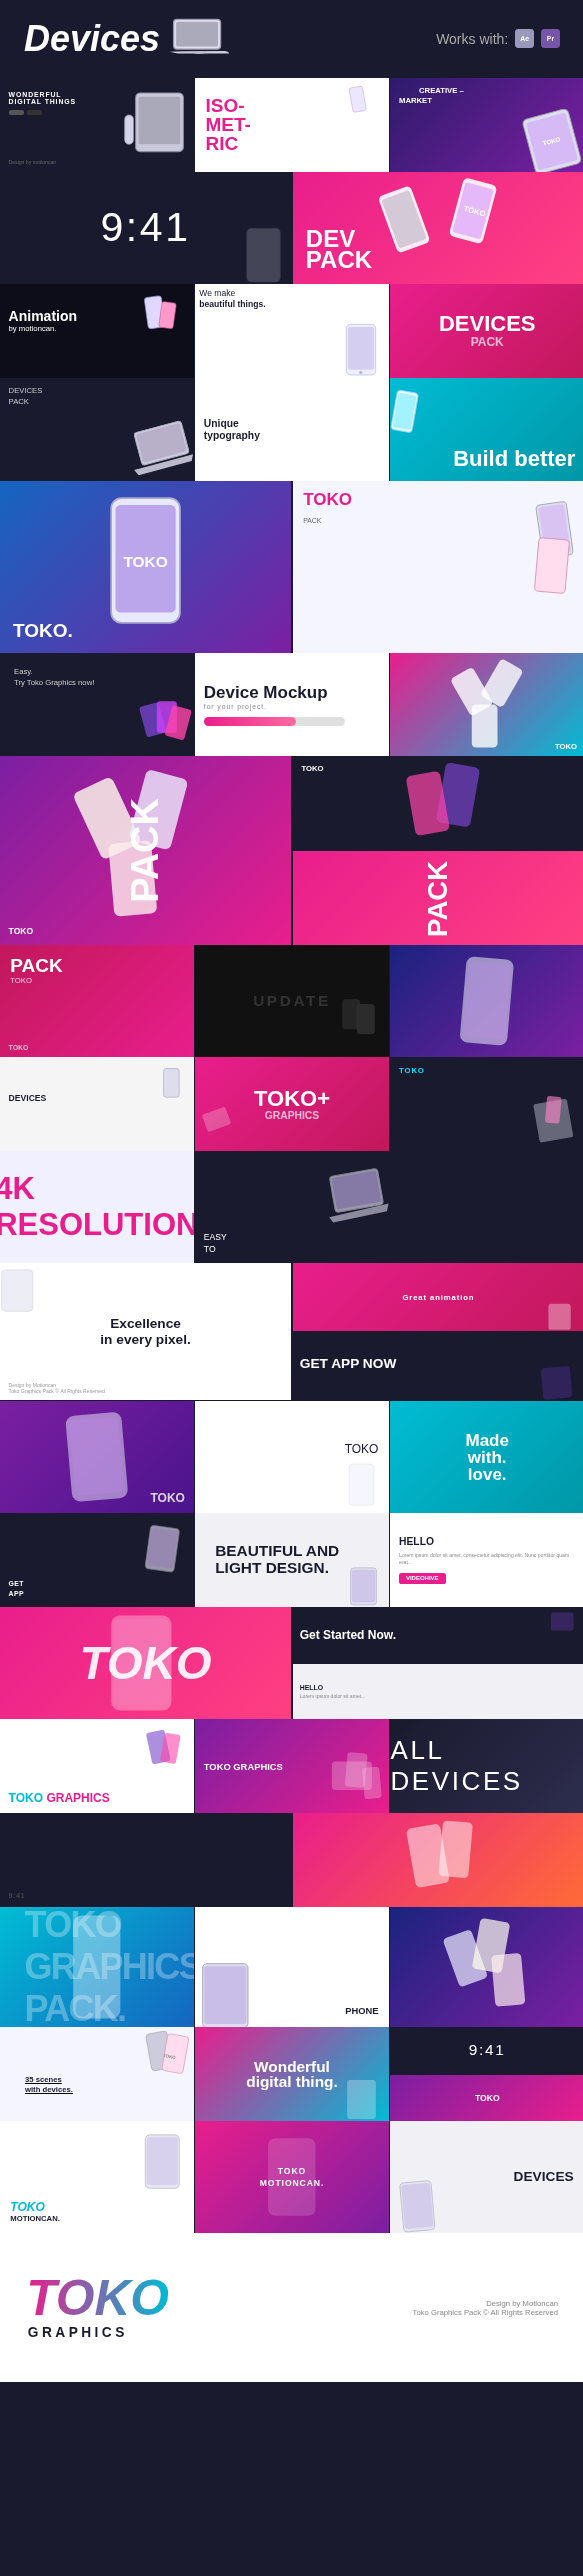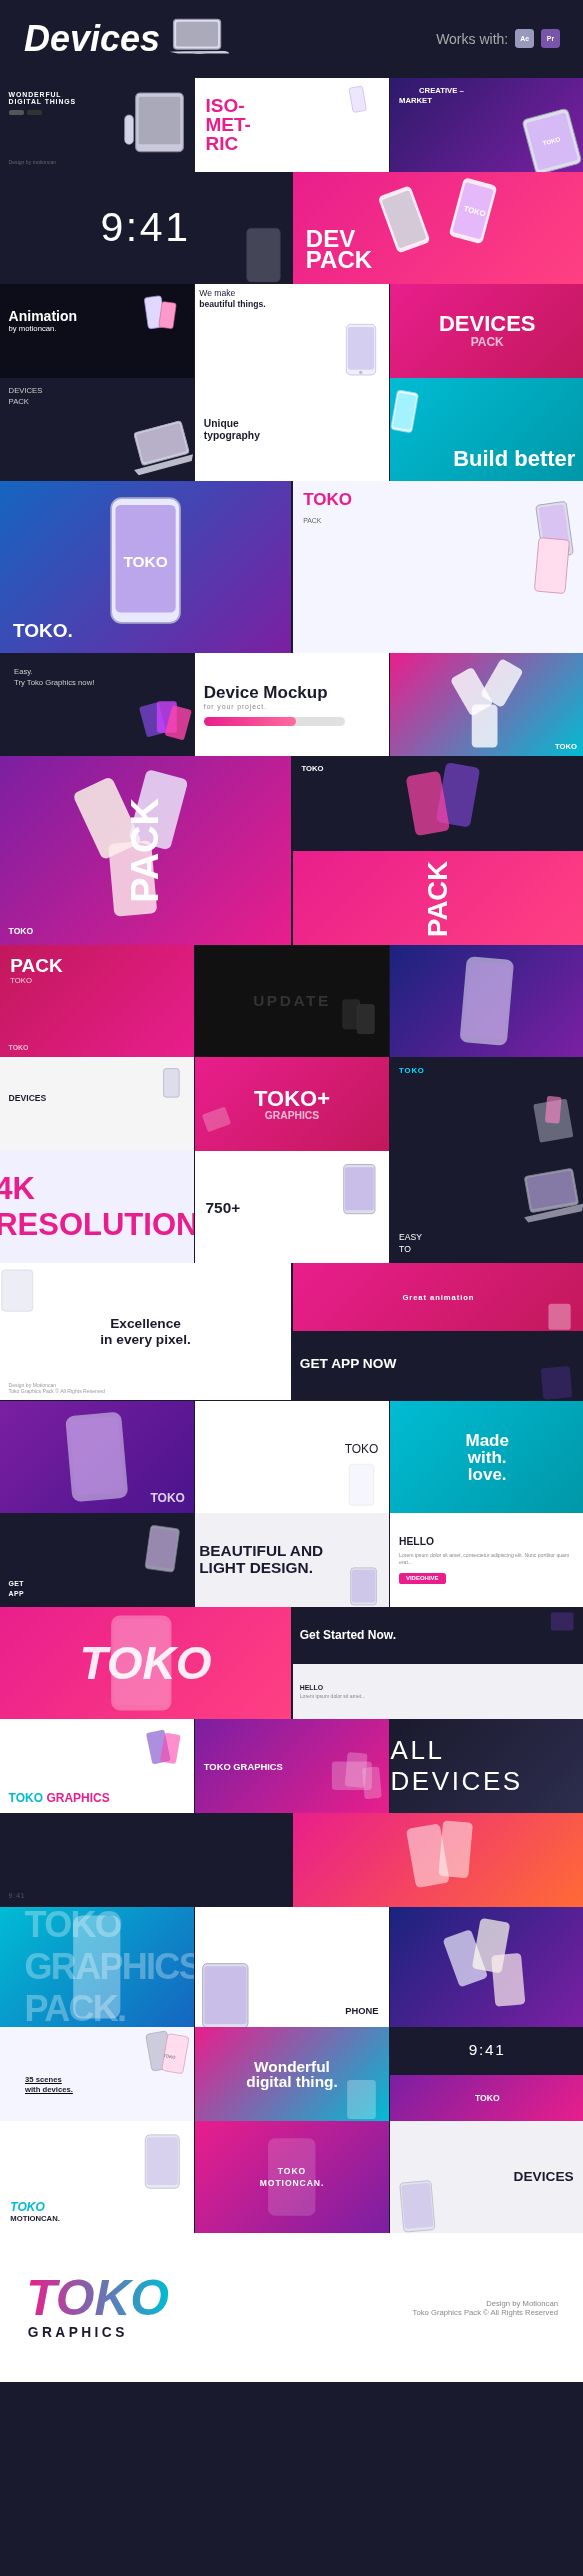--- a/index.html
+++ b/index.html
@@ -414,31 +414,20 @@
 </div>
 
 <div class="row-3col">
 
   <div class="scene h-130" style="background:#f0f0ff;">
     <div style="position:absolute;inset:0;display:flex;align-items:center;justify-content:center;flex-direction:column;">
       <div style="font-size:31px;font-weight:900;color:#e91e8c;">4K RESOLUTION</div>
     </div>
   </div>
 
-  <div class="scene h-130" style="background:#fff;">
-    <div style="position:absolute;inset:0;padding:10.3px;display:flex;flex-direction:column;justify-content:center;">
-      <div style="font-size:15.4px;font-weight:900;color:#1a1a2e;line-height:1;">750+</div>
-      <div style="font-size:15.4px;font-weight:900;color:#1a1a2e;line-height:1;"></div>
-      <div style="font-size:15.4px;font-weight:900;color:#1a1a2e;line-height:1;"></div>
-    </div>
-    <svg viewBox="0 0 105 130" style="position:absolute;right:4.3px;top:8.6px;width:47px;">
-      <rect x="15" y="10" width="70" height="110" rx="9" fill="#dde" stroke="#99a" stroke-width="1.5"></rect>
-      <rect x="18" y="16" width="64" height="96" rx="5" fill="#7744cc" opacity="0.2"></rect>
-    </svg>
-  </div>
 
   <div class="scene h-130" style="background:#1a1a2e;">
     <div style="position:absolute;inset:0;padding:8.6px;display:flex;flex-direction:column;justify-content:flex-end;">
       <div style="font-size:8.6px;color:#fff;font-weight:400;line-height:1.4;">
         <span>EASY</span><br>
         <span>TO</span>
       </div>
     </div>
     <svg viewBox="0 0 105 130" style="position:absolute;right:-4.3px;top:8.6px;width:64px;opacity:0.7;">
       <rect x="5" y="20" width="80" height="60" rx="5" fill="#ccd" stroke="#aab" stroke-width="1.5" transform="rotate(-10,45,50)"></rect>
@@ -526,21 +515,21 @@
         <span>APP</span>
       </div>
     </div>
     <svg viewBox="0 0 105 110" style="position:absolute;right:4.3px;top:8.6px;width:51px;opacity:0.7;">
       <rect x="20" y="10" width="60" height="90" rx="8" fill="#ccd" stroke="#99a" stroke-width="1.5" transform="rotate(8,50,55)"></rect>
       <rect x="23" y="15" width="54" height="78" rx="5" fill="#cc88ff" opacity="0.3" transform="rotate(8,50,55)"></rect>
     </svg>
   </div>
 
   <div class="scene h-110" style="background:#f0f0f5;">
-    <div style="position:absolute;inset:0;padding:4px;display:flex;flex-direction:column;justify-content:center;">
+    <div style="position:absolute;inset:0;padding:20px;display:flex;flex-direction:column;justify-content:center;">
       <div style="font-size:15.4px;font-weight:900;color:#1a1a2e;line-height:1.1;">
         <span>BEAUTIFUL AND</span><br>
         <span>LIGHT DESIGN.</span>
       </div>
     </div>
     <svg viewBox="0 0 105 110" style="position:absolute;right:4.3px;bottom:0;width:39px;opacity:0.8;">
       <rect x="15" y="5" width="70" height="100" rx="9" fill="#dde" stroke="#99a" stroke-width="1.5"></rect>
       <rect x="18" y="10" width="64" height="88" rx="6" fill="#7744cc" opacity="0.2"></rect>
     </svg>
   </div>

